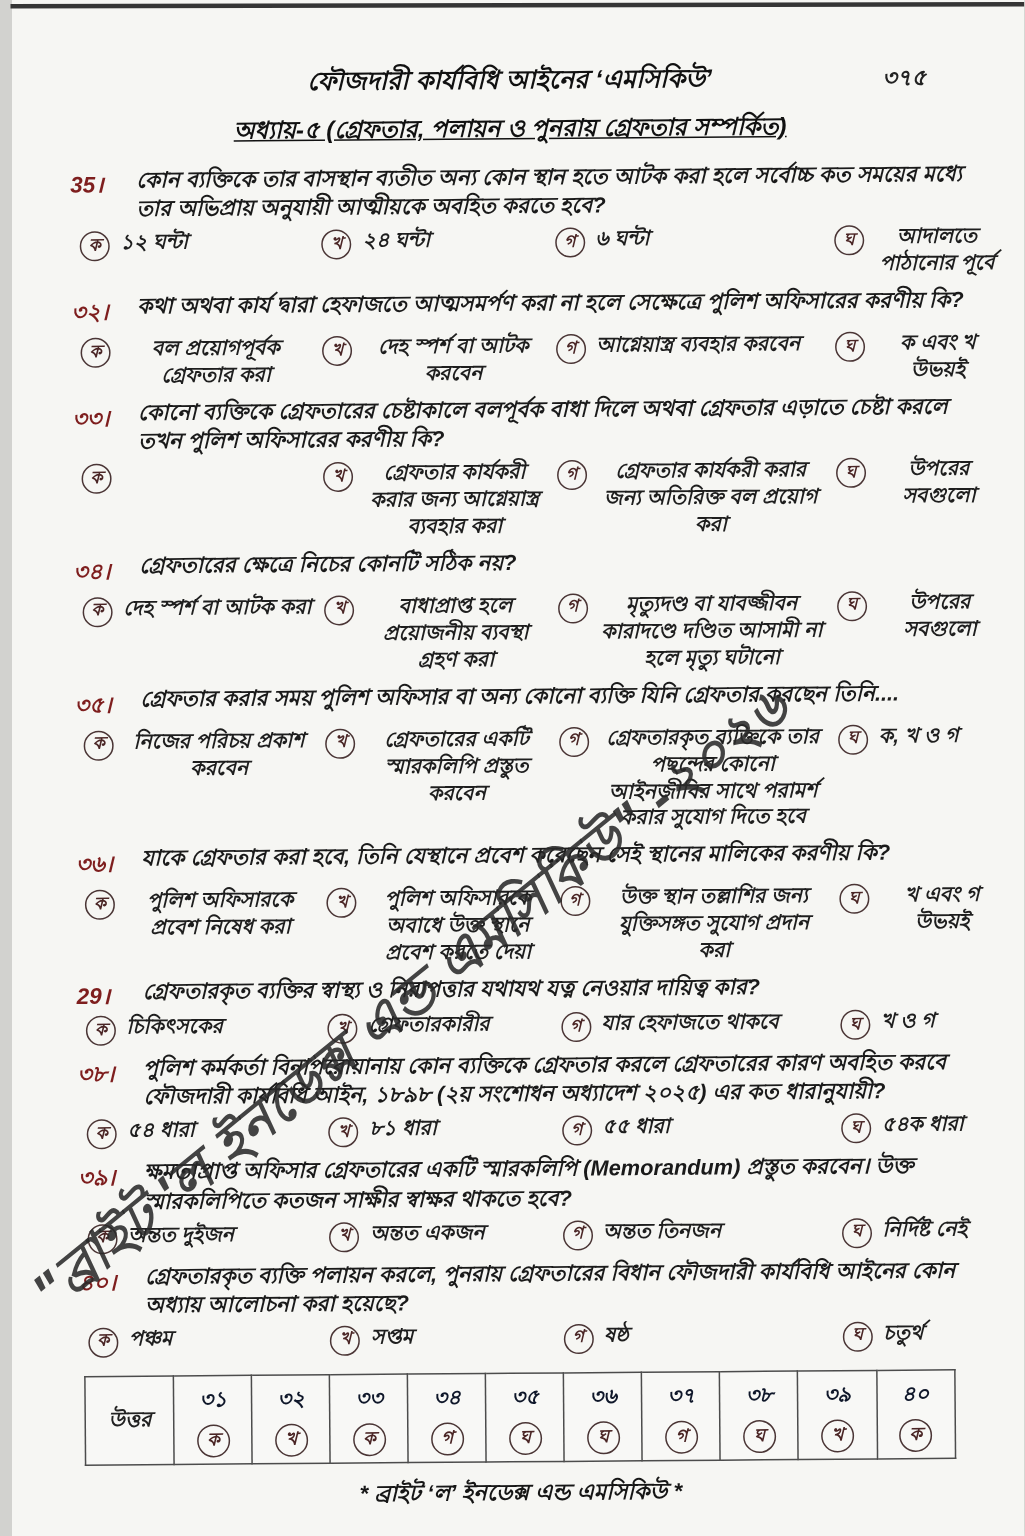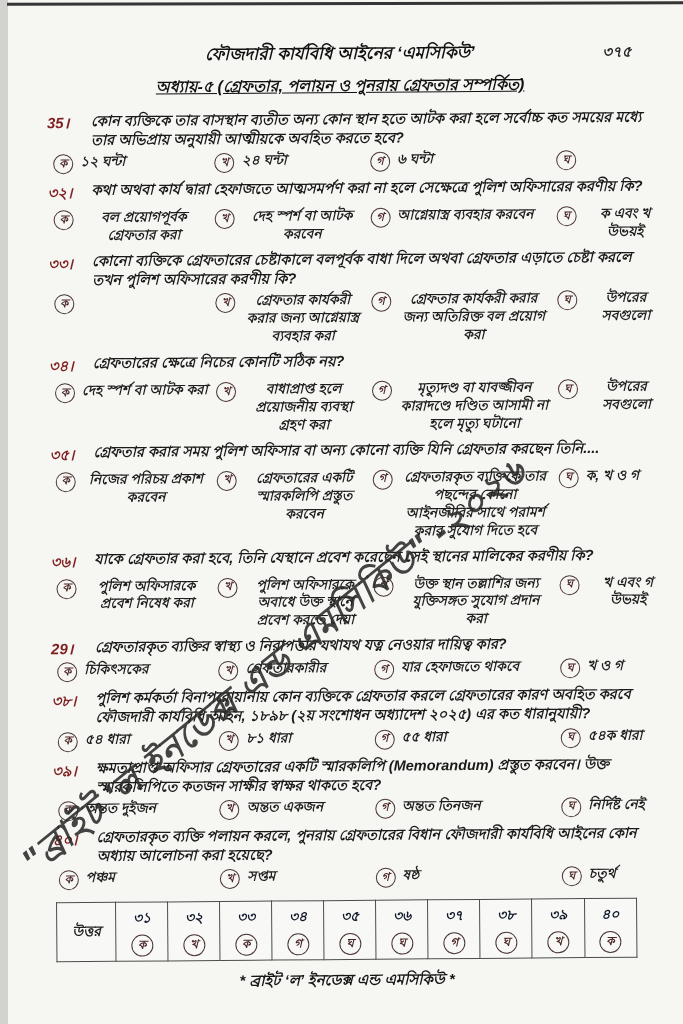--- a/index.html
+++ b/index.html
@@ -2,21 +2,21 @@
 <html><head>
 <meta charset="utf-8">
 <style>
   html,body{margin:0;padding:0;background:#d9d9d6;font-family:"Liberation Sans","DejaVu Sans",sans-serif;}
   .scan{position:relative;width:683px;height:1024px;margin:0 auto;background:#f6f6f3;overflow:hidden;box-shadow:0 0 6px rgba(0,0,0,.35);font-style:italic;}
   .scan::before{content:"";position:absolute;left:0;top:0;bottom:0;width:8px;background:#d2d2cf;}
   .edge-top{position:absolute;top:2px;left:7px;right:0;height:3px;background:#353535;transform:rotate(-.12deg);}
   .content{position:absolute;left:10px;top:40px;right:6px;transform:rotate(-.45deg);color:#1a1a1a;}
   .title-row{position:relative;text-align:center;}
   .title{font-weight:bold;font-size:17px;color:#111;}
-  .pageno{position:absolute;right:42px;top:2px;font-weight:bold;font-size:15px;color:#222;}
+  .pageno{position:absolute;right:56px;top:2px;font-weight:bold;font-size:15px;color:#222;}
   .chapter{text-align:center;font-weight:bold;font-size:16px;text-decoration:underline;margin-top:5px;margin-bottom:10px;color:#111;}
   .question{margin-bottom:7px;}
   .q-row{display:flex;padding-left:40px;}
   .q-num{flex:0 0 44px;font-weight:bold;color:#7e1e1e;font-size:15px;}
   .q-text{flex:1;font-weight:bold;font-size:14.5px;line-height:1.32;padding-right:14px;}
   .opts{display:flex;padding-left:46px;margin-top:3px;}
   .opt{display:flex;align-items:flex-start;padding-right:8px;box-sizing:border-box;}
   .opt:nth-child(1){width:26%;}
   .opt:nth-child(2){width:25%;}
   .opt:nth-child(3){width:30%;}
@@ -61,20 +61,21 @@
     <span class="opt-text">২৪ ঘন্টা</span>
   </div>
 
   <div class="opt">
     <span class="opt-letter">গ</span>
     <span class="opt-text">৬ ঘন্টা</span>
   </div>
 
   <div class="opt">
     <span class="opt-letter">ঘ</span>
+    <span class="opt-text">আদালতে পাঠানোর পূর্বে</span>
   </div>
 </div>
   </div>
 
   <div class="question">
     <div class="q-row">
       <span class="q-num">৩২।</span>
       <span class="q-text">কথা অথবা কার্য দ্বারা হেফাজতে আত্মসমর্পণ করা না হলে সেক্ষেত্রে পুলিশ অফিসারের করণীয় কি?</span>
     </div>
     <div class="opts">

